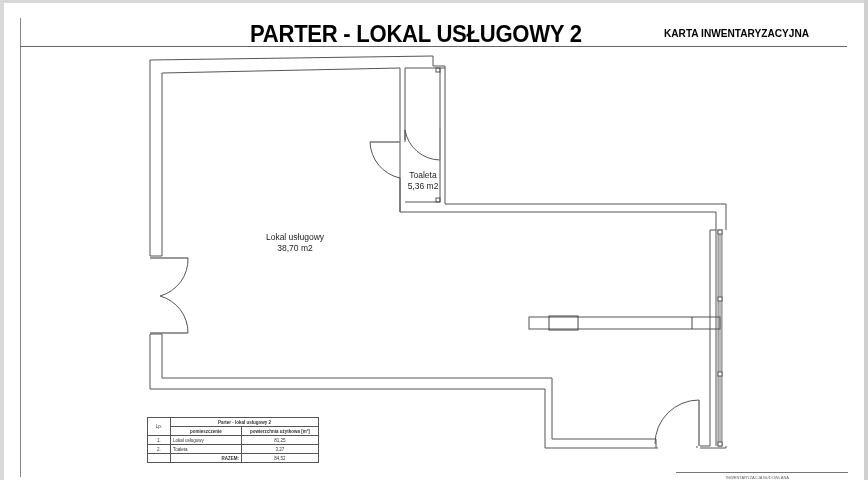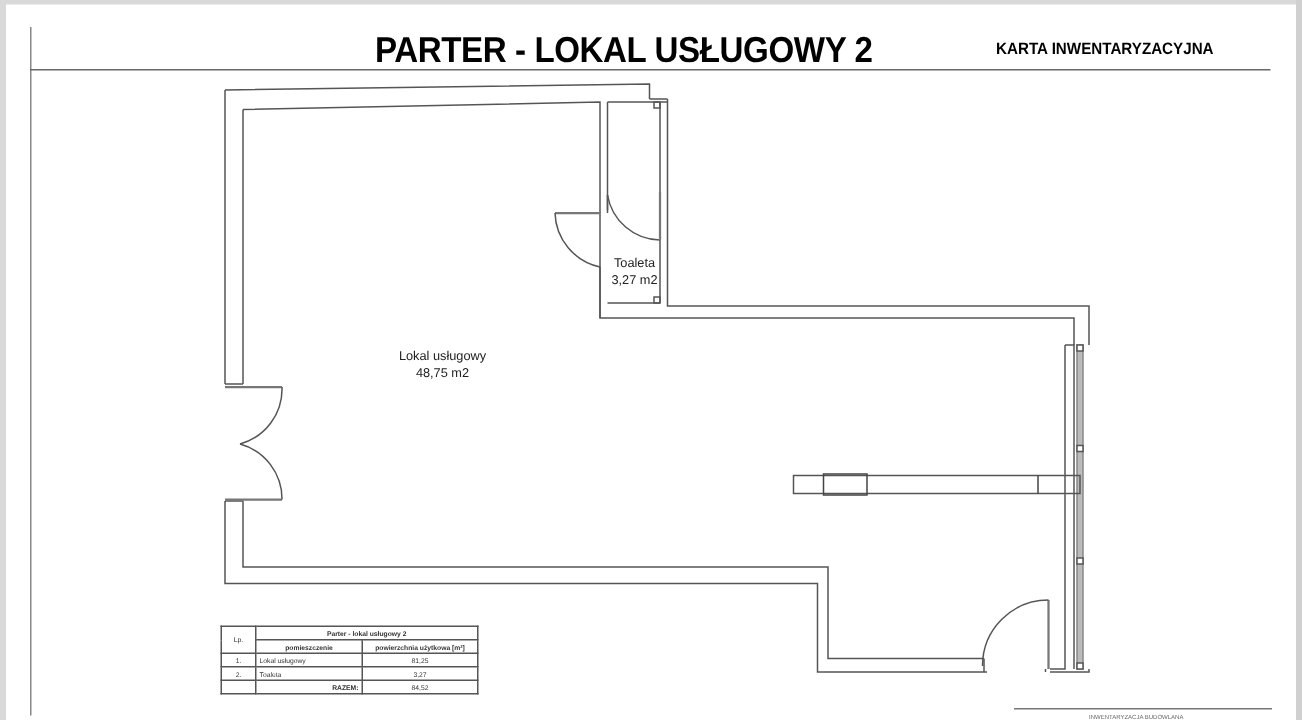--- a/index.html
+++ b/index.html
@@ -124,26 +124,26 @@
     <path d="M656 439 L656 448"></path>
     <path d="M699 400 L699 446" stroke="#777" stroke-width="1.5"></path>
     <path d="M699 400 A44 44 0 0 0 655 444"></path>
     <path d="M700 448 L726 448 L726 446"></path>
     <path d="M697 446 L697 448"></path>
   </g>
 </svg>
 
 <div class="room-label" style="left:245px; top:232px; width:100px;">
   <div>Lokal usługowy</div>
-  <div>48,75 m2</div>
+  <div>38,70 m2</div>
 </div>
 
 <div class="room-label" style="left:398px; top:170px; width:50px;">
   <div>Toaleta</div>
-  <div>3,27 m2</div>
+  <div>5,36 m2</div>
 </div>
 
 <table class="summary">
   <tbody>
       <tr>
     <td rowspan="2" class="c" style="width:18px">Lp.</td>
     <td colspan="2" class="c b">Parter - lokal usługowy 2</td>
   </tr>
   <tr>
     <td class="c b" style="width:66px">pomieszczenie</td>

